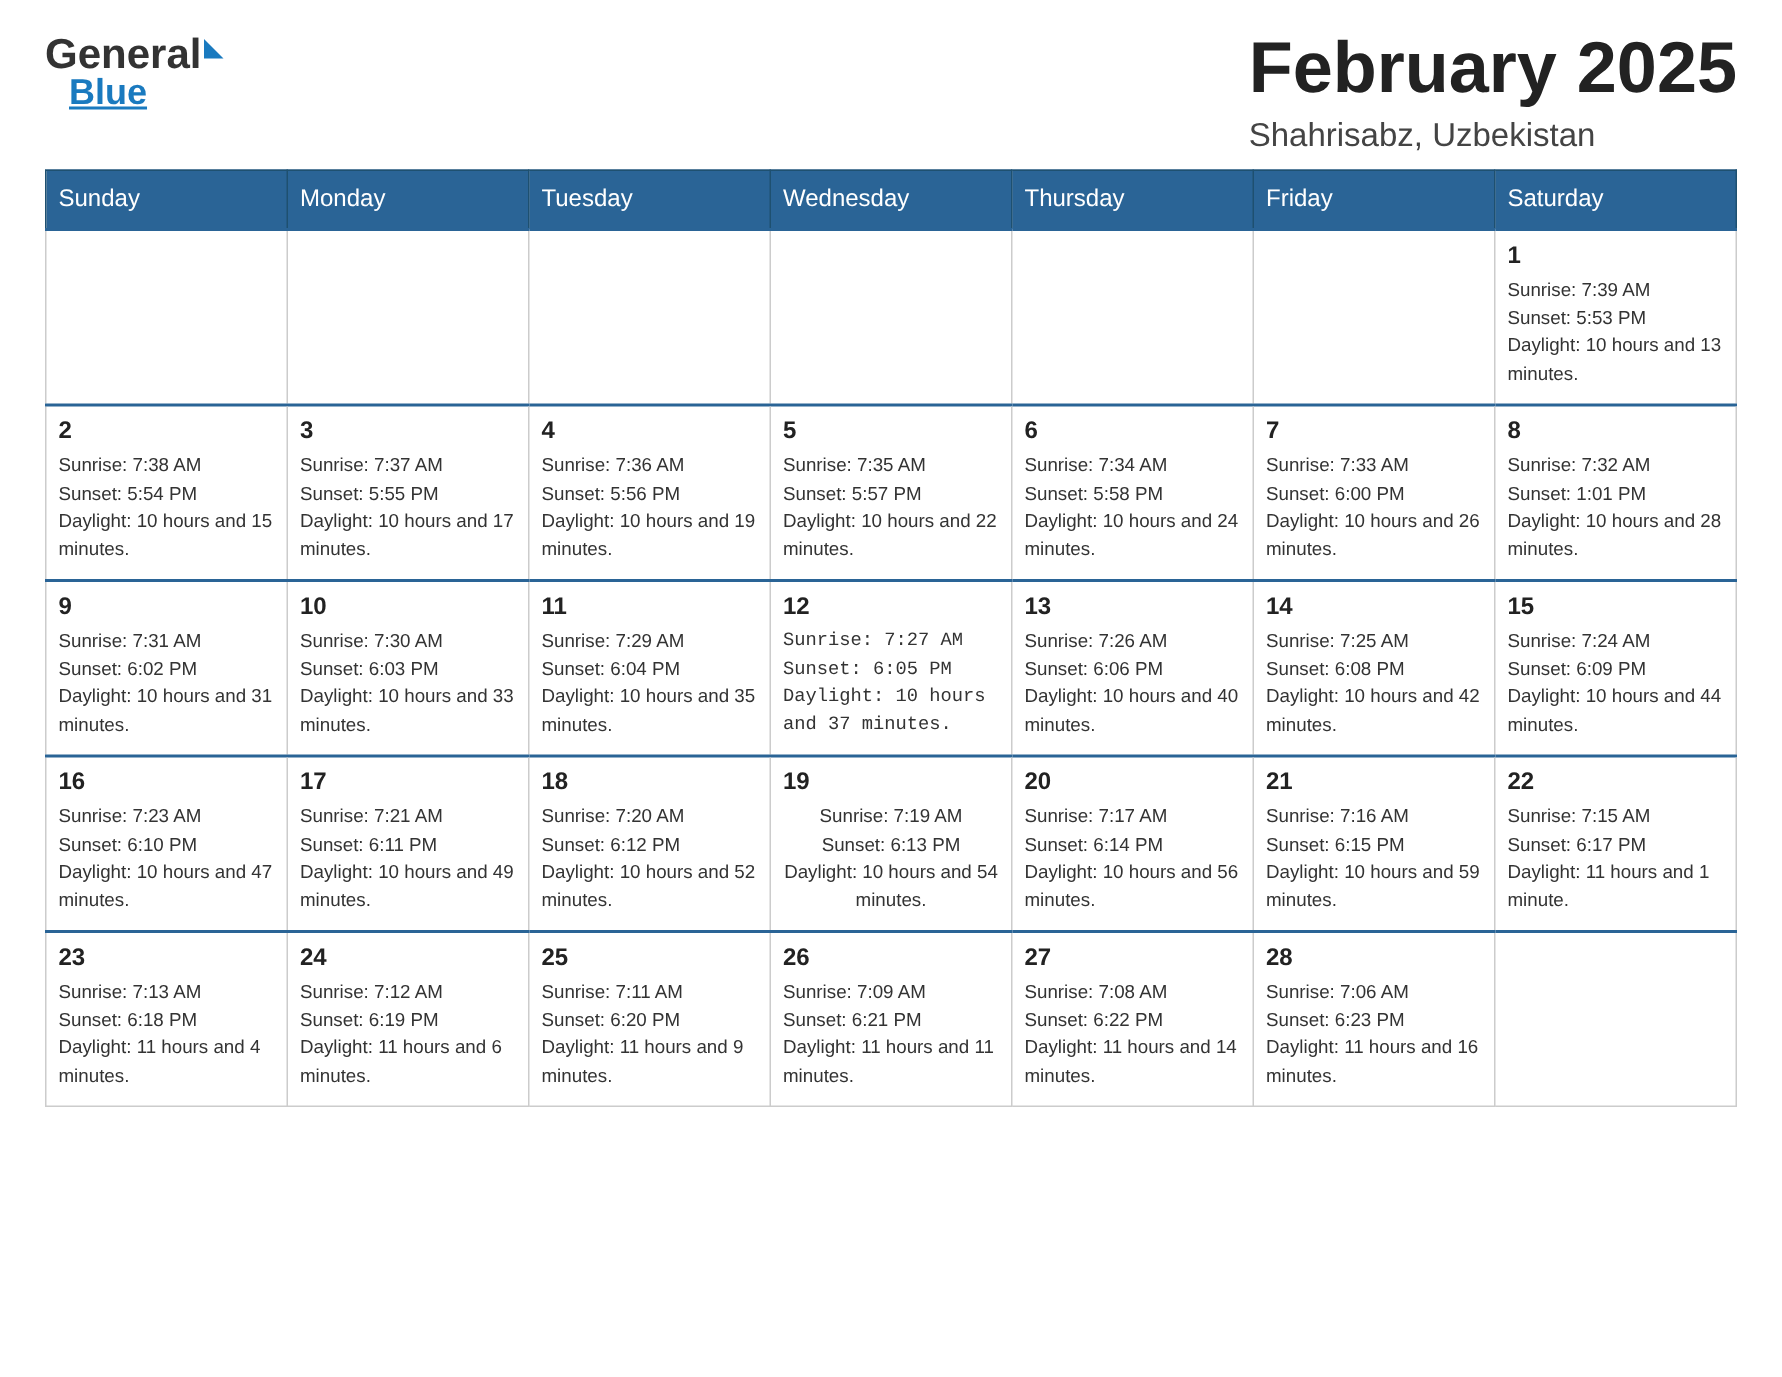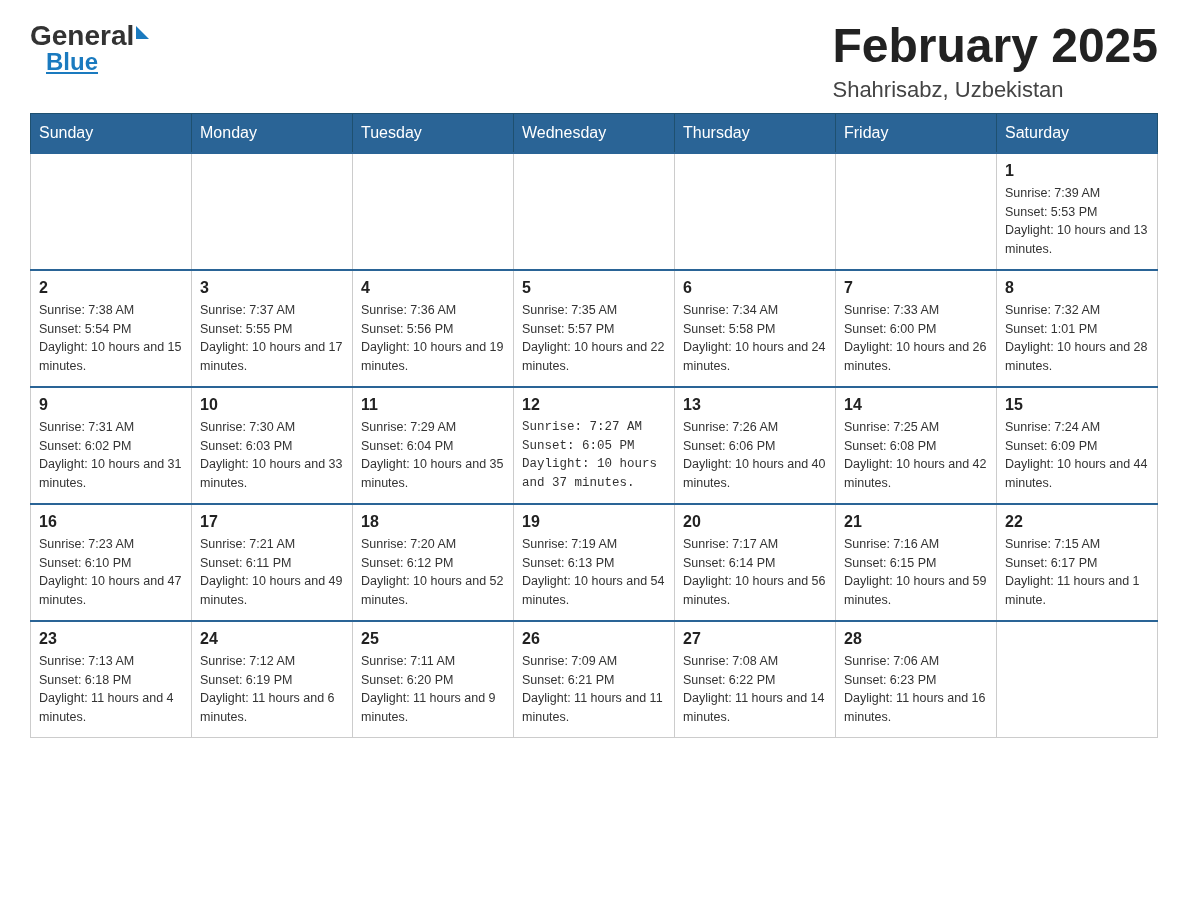--- a/index.html
+++ b/index.html
@@ -249,21 +249,21 @@
 Daylight: 10 hours and 49 minutes.</div>
         </td>
         <td>
           <span class="day-number">18</span>
           <div class="day-info" style="white-space: pre-line;">Sunrise: 7:20 AM
 Sunset: 6:12 PM
 Daylight: 10 hours and 52 minutes.</div>
         </td>
         <td>
           <span class="day-number">19</span>
-          <div class="day-info" style="white-space: pre-line;">Sunrise: 7:19 AM
+          <div class="day-info" style="white-space: pre-line; text-align: center;">Sunrise: 7:19 AM
 Sunset: 6:13 PM
 Daylight: 10 hours and 54 minutes.</div>
         </td>
         <td>
           <span class="day-number">20</span>
           <div class="day-info" style="white-space: pre-line;">Sunrise: 7:17 AM
 Sunset: 6:14 PM
 Daylight: 10 hours and 56 minutes.</div>
         </td>
         <td>

